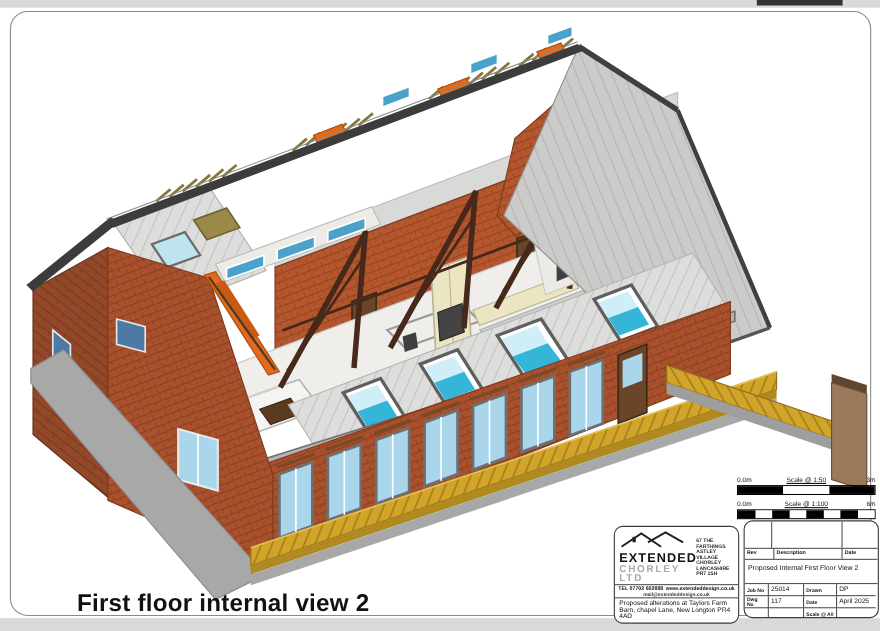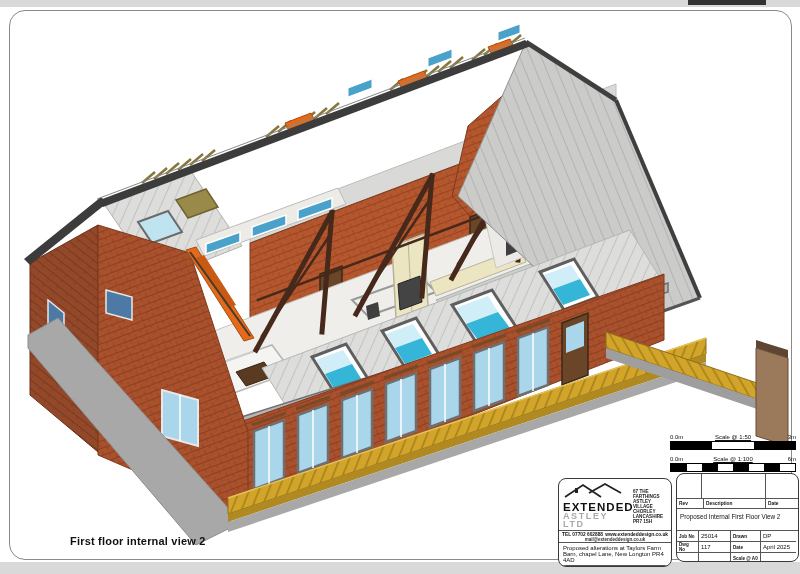--- a/index.html
+++ b/index.html
@@ -5,21 +5,21 @@
   html,body{margin:0;padding:0;}
   body{width:800px;height:574px;position:relative;overflow:hidden;background:#fff;
        font-family:"Liberation Sans", sans-serif;}
   .abs{position:absolute;}
   
   #topbar{left:0;top:0;width:800px;height:7px;background:var(--chrome);}
   #topbar-accent{left:688px;top:0;width:78px;height:5px;background:var(--chrome_accent);}
   #bottombar{left:0;top:562px;width:800px;height:12px;background:var(--chrome);}
   #sheet{left:9px;top:10px;width:781px;height:548px;border:1.5px solid #8a8a8a;border-radius:16px;background:#fff;}
   
-  #caption{left:70px;top:535px;font-size:11px;font-weight:bold;color:#111;letter-spacing:.2px;}
+  #caption{left:70px;top:535px;font-size:22px;font-weight:bold;color:#111;letter-spacing:.2px;}
   
   .sbar-row{position:absolute;width:126px;}
   .sbar-labels{display:flex;justify-content:space-between;font-size:6px;color:#111;height:8px;align-items:flex-end;}
   .sbar-title{position:absolute;left:0;right:0;text-align:center;font-size:6px;color:#111;text-decoration:underline;}
   .sbar{display:flex;height:7px;border:1px solid #000;margin-top:1px;}
   .sbar .seg{flex:1;}
   .sbar .seg.b{background:#000;} .sbar .seg.w{background:#fff;}
   
   .tb-box{position:absolute;border:1.5px solid #3a3a3a;border-radius:8px;background:#fff;overflow:hidden;}
   #co-box{left:558px;top:478px;width:112px;height:87px;}
@@ -366,21 +366,21 @@
 
 <div class="tb-box" id="co-box">
   <div class="co-top">
     <div class="co-logo">
       <svg width="62" height="16" viewBox="0 0 62 16">
         <polyline points="2,15 20,3 38,15" fill="none" stroke="#222" stroke-width="1.8"></polyline>
         <polyline points="26,11 42,2 58,11" fill="none" stroke="#222" stroke-width="1.8"></polyline>
         <rect x="12" y="6" width="3" height="5" fill="#222"></rect>
       </svg>
       <div class="co-name1">EXTENDED</div>
-      <div class="co-name2">ASTLEY LTD</div>
+      <div class="co-name2">CHORLEY LTD</div>
     </div>
     <div class="co-addr" style="white-space:pre-line">67 THE FARTHINGS
 ASTLEY VILLAGE
 CHORLEY
 LANCASHIRE
 PR7 1SH</div>
   </div>
   <div class="co-tel">
     <span>TEL 07702 602888</span>
     <span>www.extendeddesign.co.uk</span>

